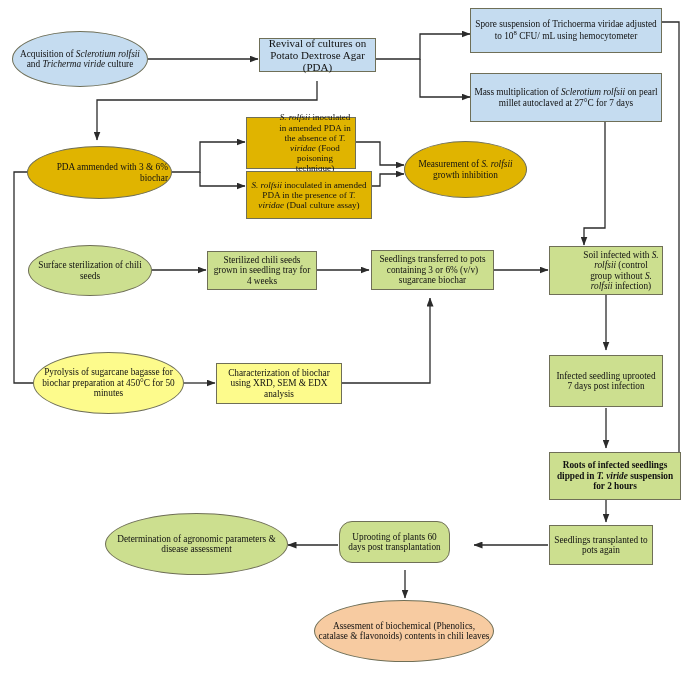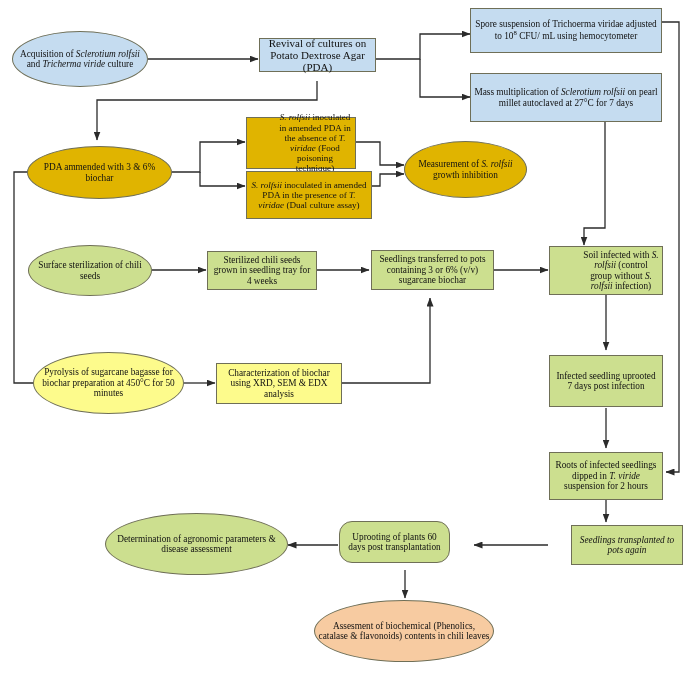--- a/index.html
+++ b/index.html
@@ -83,21 +83,21 @@
   </div>
 
   <div class="node box blue" style="left:470px;top:8px;width:192px;height:45px;font-size:9.3px;">
     <span class="txt">Spore suspension of Trichoerma viridae adjusted to 10<sup>8</sup> CFU/ mL using hemocytometer</span>
   </div>
 
   <div class="node box blue" style="left:470px;top:73px;width:192px;height:49px;font-size:9.3px;">
     <span class="txt">Mass multiplication of <i>Sclerotium rolfsii</i> on pearl millet autoclaved at 27°C for 7 days</span>
   </div>
 
-  <div class="node ellipse gold" style="left:27px;top:146px;width:145px;height:53px;font-size:9.3px;">
+  <div class="node ellipse gold" style="left:27px;top:146px;width:145px;height:53px;font-size:9.3px;text-align:right;">
     <span class="txt">PDA ammended with 3 &amp; 6% biochar</span>
   </div>
 
   <div class="node box gold" style="left:246px;top:117px;width:110px;height:52px;font-size:9.1px;padding-left:28px;">
     <span class="txt"><i>S. rolfsii</i> inoculated in amended PDA in the absence of <i>T. viridae</i> (Food poisoning technique)</span>
   </div>
 
   <div class="node box gold" style="left:246px;top:171px;width:126px;height:48px;font-size:9.1px;justify-content:center;">
     <span class="txt"><i>S. rolfsii</i> inoculated in amended PDA in the presence of <i>T. viridae</i> (Dual culture assay)</span>
   </div>
@@ -127,25 +127,25 @@
   </div>
 
   <div class="node box lyellow" style="left:216px;top:363px;width:126px;height:41px;font-size:9.3px;">
     <span class="txt">Characterization of biochar using XRD, SEM &amp; EDX analysis</span>
   </div>
 
   <div class="node box lgreen" style="left:549px;top:355px;width:114px;height:52px;font-size:9.3px;">
     <span class="txt">Infected seedling uprooted 7 days post infection</span>
   </div>
 
-  <div class="node box lgreen" style="left:549px;top:452px;width:114px;height:48px;font-size:9.3px;">
+  <div class="node box lgreen" style="left:549px;top:452px;width:132px;height:48px;font-size:9.3px;font-weight:bold;">
     <span class="txt">Roots of infected seedlings dipped in <i>T. viride</i> suspension for 2 hours</span>
   </div>
 
-  <div class="node box lgreen" style="left:571px;top:525px;width:112px;height:40px;font-size:9.3px;font-style:italic;">
+  <div class="node box lgreen" style="left:549px;top:525px;width:104px;height:40px;font-size:9.3px;">
     <span class="txt">Seedlings transplanted to pots again</span>
   </div>
 
   <div class="node box lgreen" style="left:339px;top:521px;width:111px;height:42px;font-size:9.3px;border-radius:13px;">
     <span class="txt">Uprooting of plants 60 days post transplantation</span>
   </div>
 
   <div class="node ellipse lgreen" style="left:105px;top:513px;width:183px;height:62px;font-size:9.3px;">
     <span class="txt">Determination of agronomic parameters &amp; disease assessment</span>
   </div>

